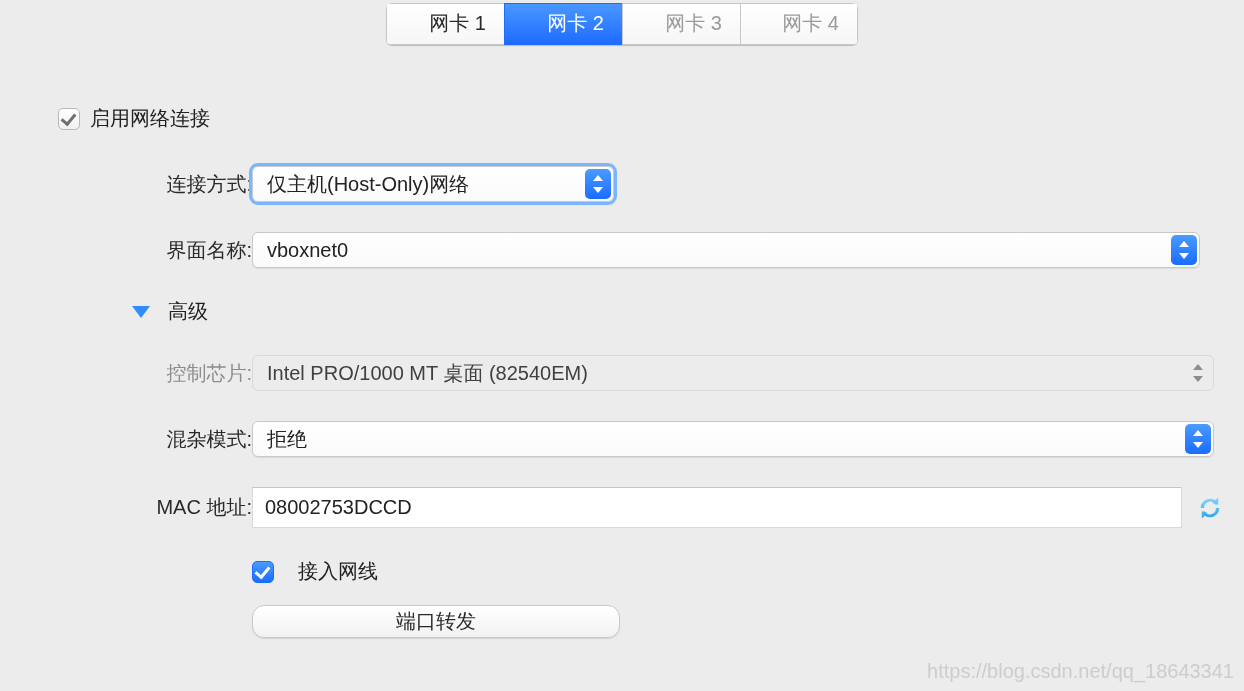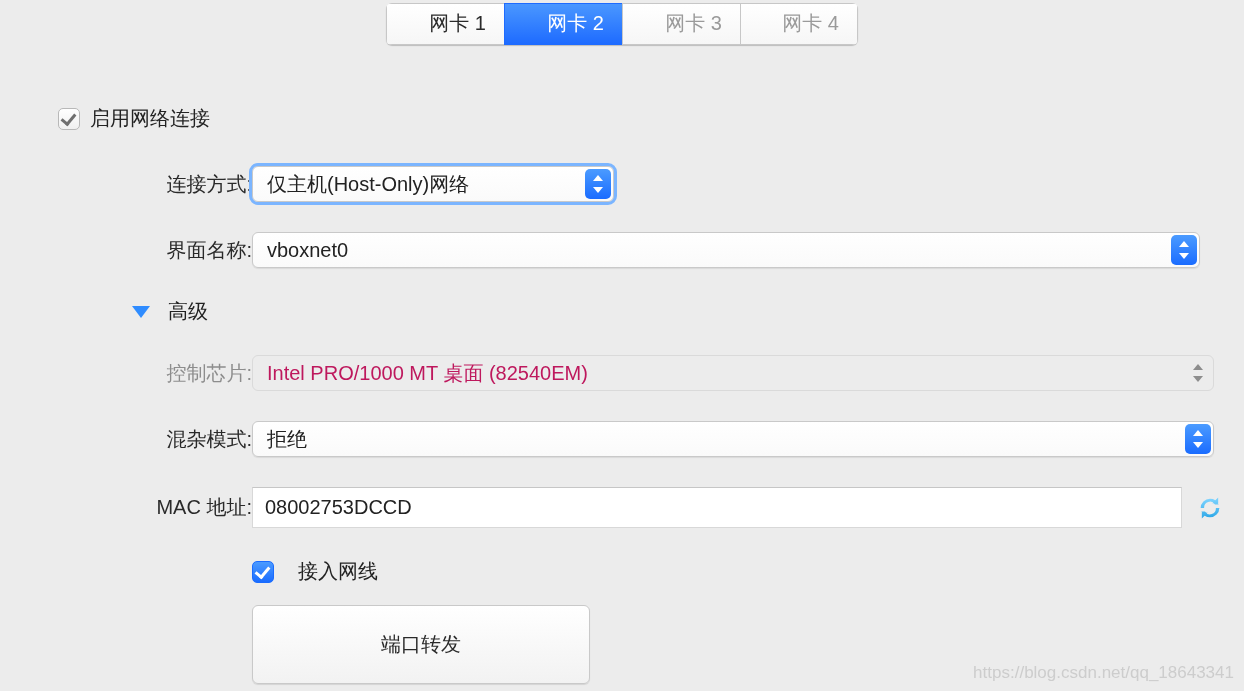--- a/index.html
+++ b/index.html
@@ -152,21 +152,21 @@
     transform: translateX(-50%);
     border-left: 5px solid transparent;
     border-right: 5px solid transparent;
   }
   .mac-select .stepper::before { top: 6px; border-bottom: 6px solid #fff; }
   .mac-select .stepper::after  { bottom: 6px; border-top: 6px solid #fff; }
 
   .mac-select.disabled {
     background: #ececec;
     border-color: #dadada;
-    color: #be185d;
+    color: #404040;
     box-shadow: none;
   }
   .mac-select.disabled .stepper {
     background: transparent;
   }
   .mac-select.disabled .stepper::before { border-bottom-color: #8d8d8d; }
   .mac-select.disabled .stepper::after  { border-top-color:    #8d8d8d; }
 
   
   .mac-input {
@@ -181,23 +181,23 @@
     min-height: 40px;
   }
 
   
   .refresh-icon svg { width: 28px; height: 28px; display:block; }
 
   
   .mac-button {
     background: linear-gradient(#ffffff,#f2f2f2);
     border: 1px solid #c9c9c9;
-    border-radius: 6px;
-    padding: 25px 0;
-    width: 338px;
+    border-radius: 12px;
+    padding: 2px 0;
+    width: 368px;
     text-align: center;
     color: #2a2a2a;
     box-shadow: 0 1px 1px rgba(0,0,0,0.1);
   }
 
   
   .disclosure {
     display: flex;
     align-items: center;
     gap: 18px;
@@ -207,21 +207,21 @@
     border-left: 9px solid transparent;
     border-right: 9px solid transparent;
     border-top: 12px solid #2f8cff;
   }
 
   
   .watermark {
     position: absolute;
     right: 10px;
     bottom: 8px;
-    font-size: 17px;
+    font-size: 20px;
     color: rgba(110,110,110,0.25);
     user-select: none;
   }
 </style>
 </head>
 <body>
 
 <div class="tabbar">
   <div class="tabs">
     <div class="tab">

